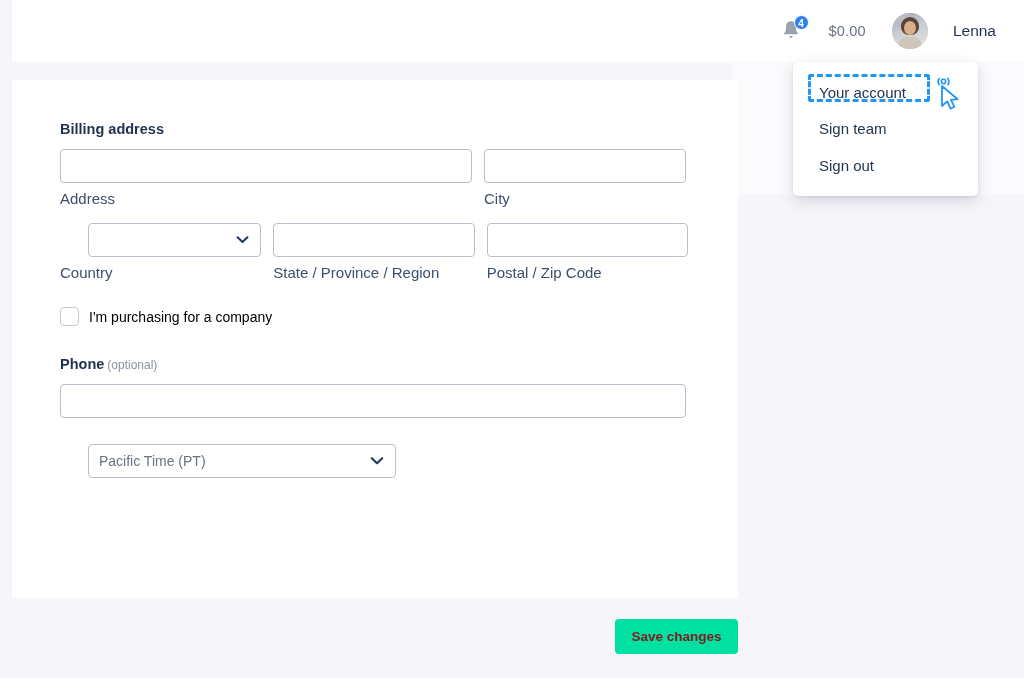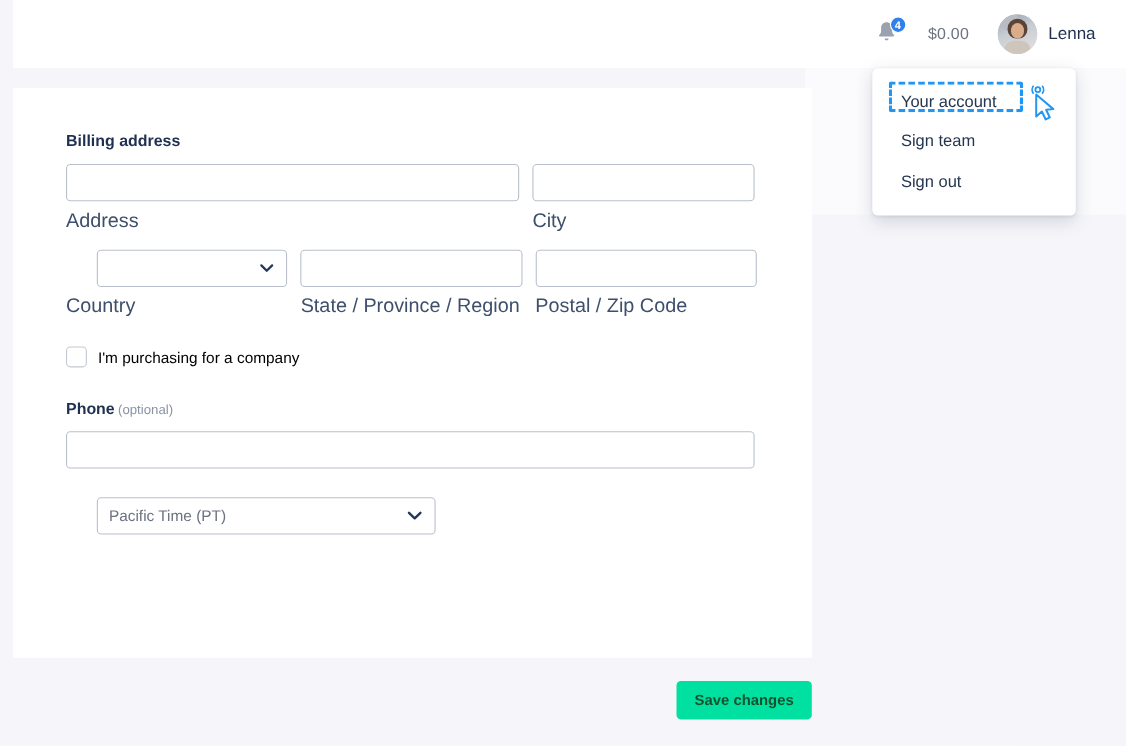--- a/index.html
+++ b/index.html
@@ -61,21 +61,21 @@
     border: 1.5px solid #ffffff;
   }
   #balance-amount {
     font-size: 14.5px;
     color: #6b7280;
     letter-spacing: .2px;
   }
   #user-chip {
     display: flex;
     align-items: center;
-    gap: 10px;
+    gap: 25px;
     cursor: pointer;
   }
   .avatar {
     width: 36px;
     height: 36px;
     border-radius: 50%;
     overflow: hidden;
     position: relative;
     background: #cbd0d8;
     flex: none;
@@ -217,21 +217,21 @@
     border-radius: 4px;
     background: #fff;
     box-sizing: border-box;
     font-family: "Liberation Sans", sans-serif;
     font-size: 13.5px;
     color: #24364f;
     padding: 0 10px;
     outline: none;
   }
   .field-label {
-    font-size: 18px;
+    font-size: 15px;
     color: #3d4f6b;
     margin-top: 7px;
   }
 
   .select-wrap {
     position: relative;
     height: 34px;
     padding-left: 28px;
   }
   .select-wrap .chev {
@@ -287,21 +287,21 @@
   #timezone-select-wrap { width: 308px; margin-top: 11px; }
 
   
   #save-changes-button {
     position: absolute;
     left: 615px;
     top: 619px;
     width: 123px;
     height: 35px;
     background: #00e0a1;
-    color: #14532d;
+    color: #7f1d1d;
     border: none;
     border-radius: 4px;
     font-family: "Liberation Sans", sans-serif;
     font-size: 13.5px;
     font-weight: bold;
     cursor: pointer;
     z-index: 12;
   }
 </style>
 </head>

